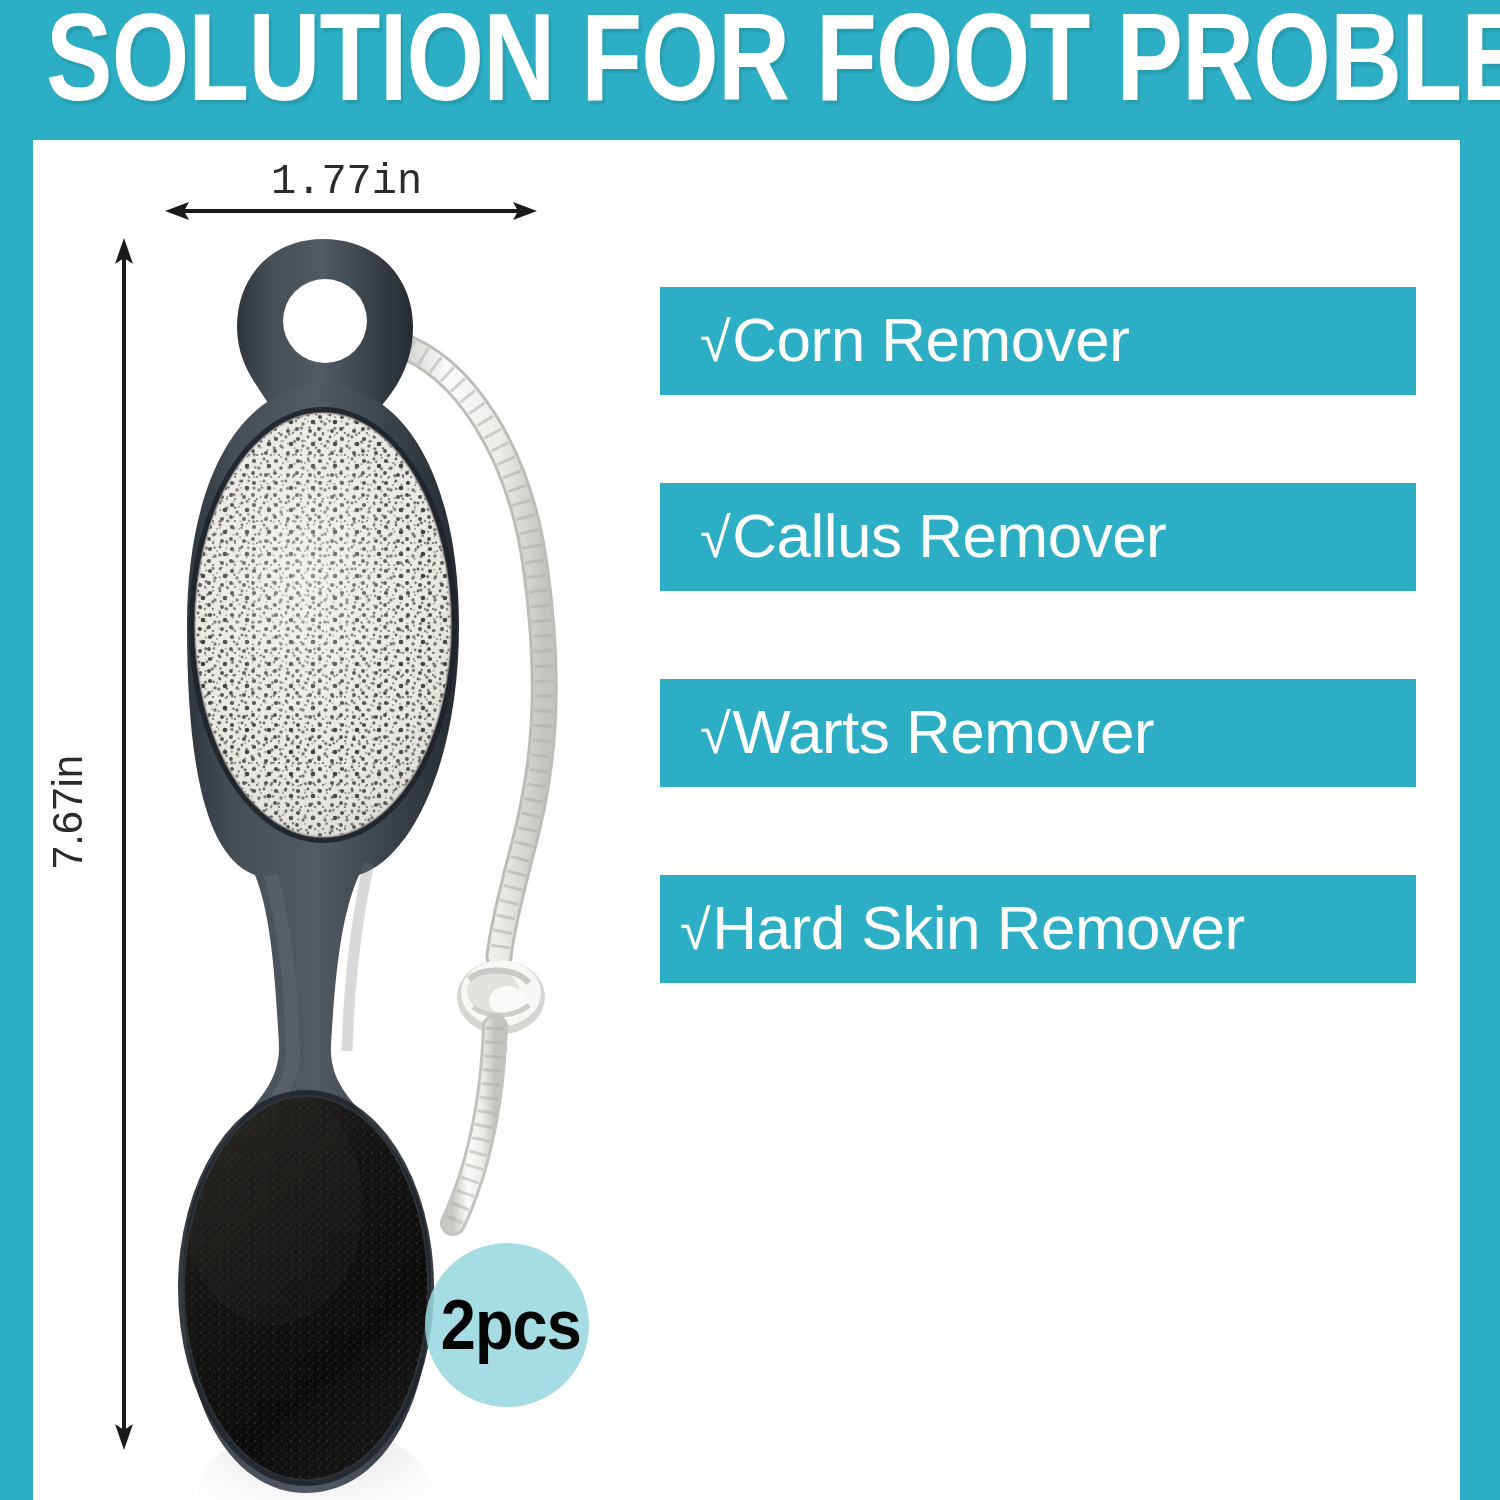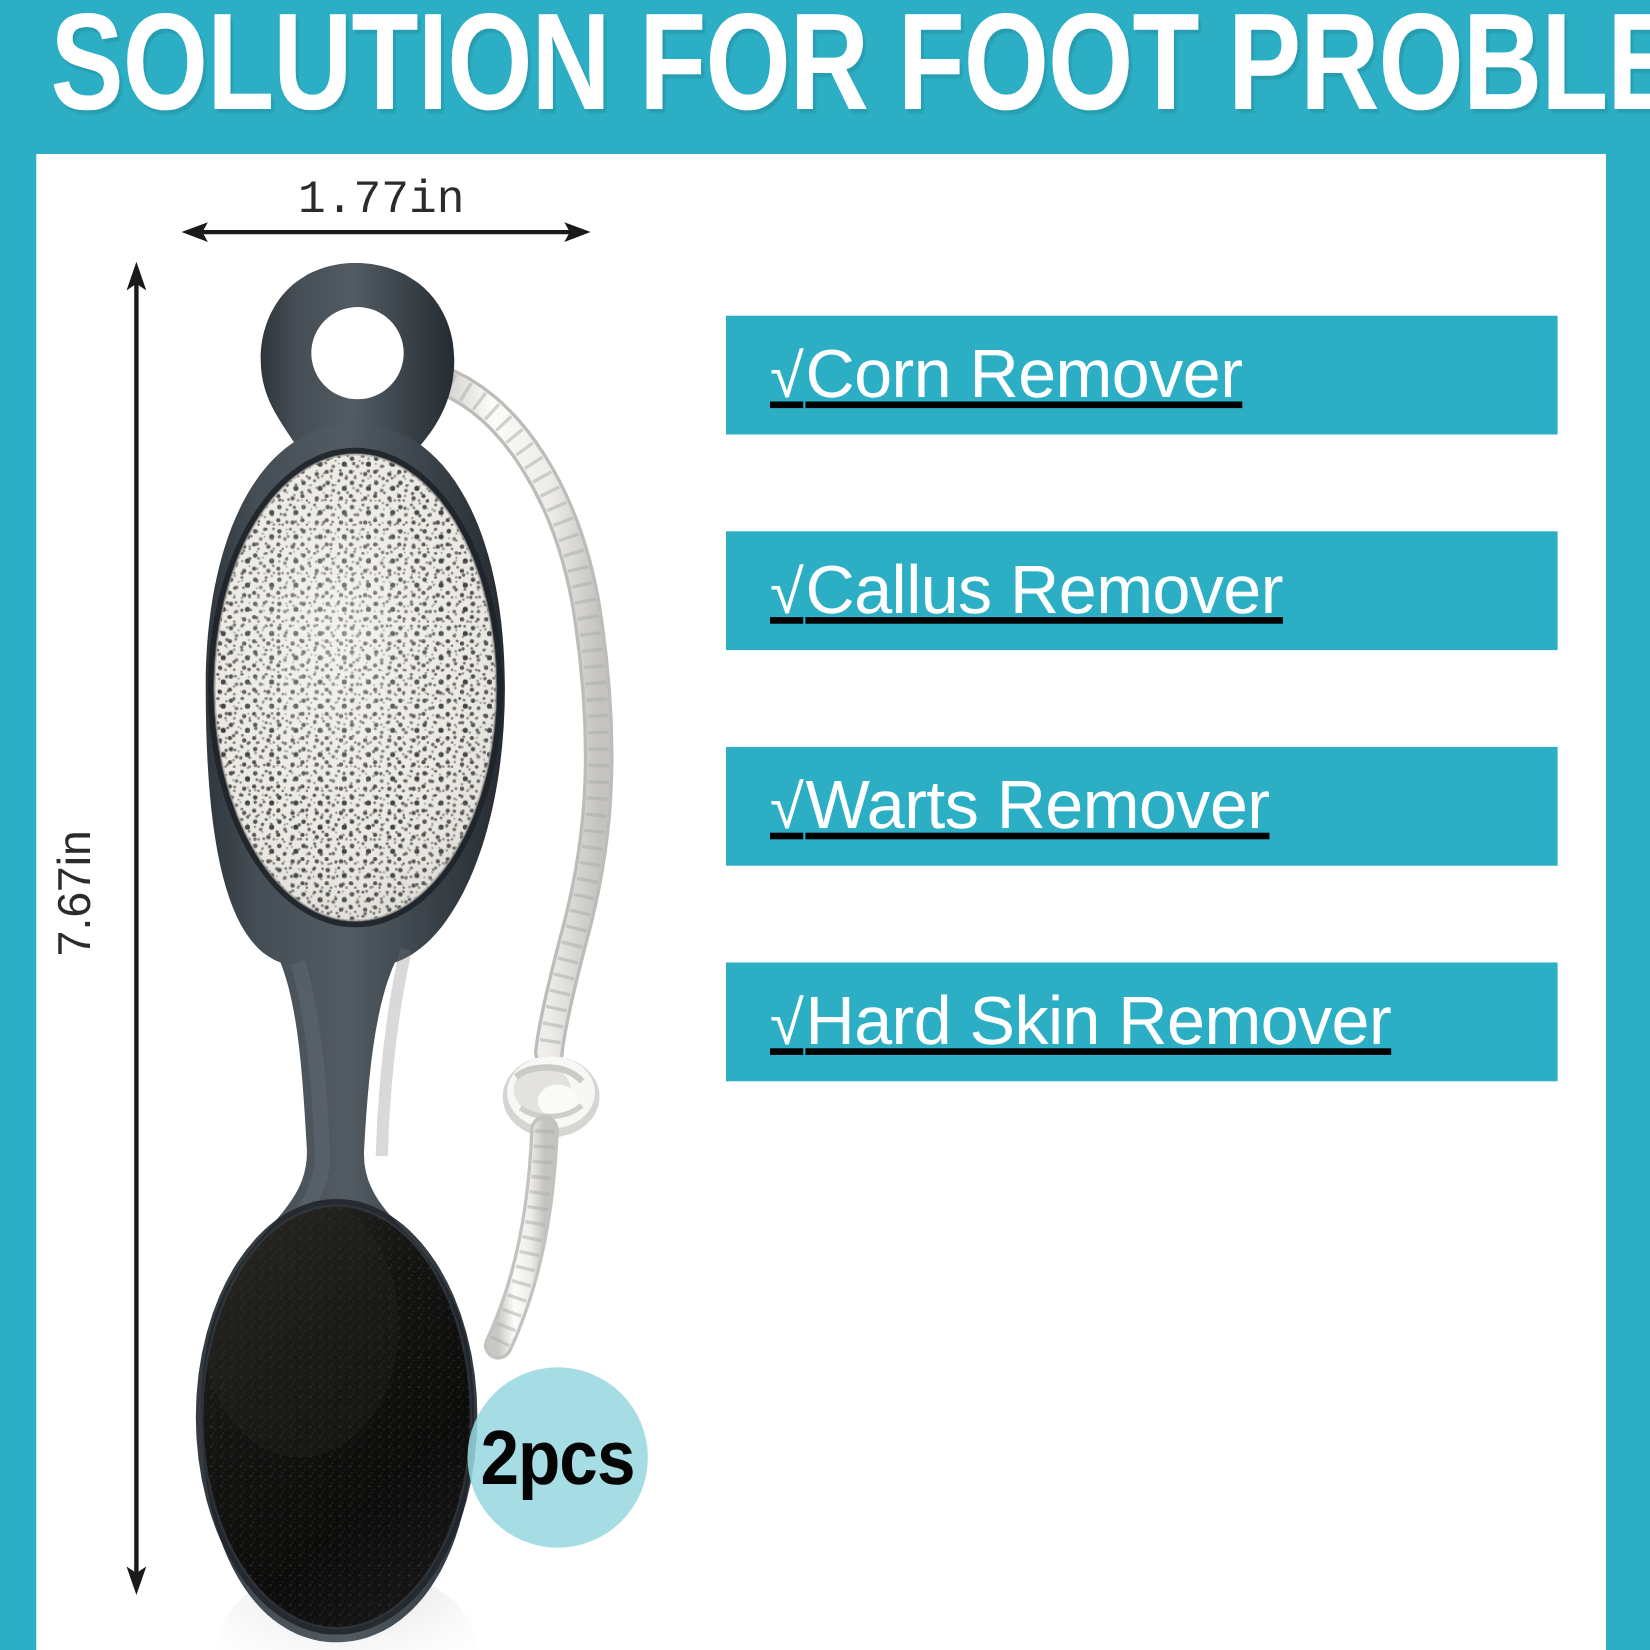--- a/index.html
+++ b/index.html
@@ -109,21 +109,21 @@
   #pcs-badge {
     position: absolute;
     left: 392px;
     top: 1103px;
     width: 164px;
     height: 164px;
     border-radius: 50%;
     background: rgba(151, 215, 224, 0.86);
     display: flex;
     align-items: center;
-    justify-content: center;
+    justify-content: flex-end;
   }
   #pcs-badge-label {
     color: #050505;
     font-family: "Liberation Sans Narrow", "Liberation Sans", sans-serif;
     font-weight: bold;
     font-size: 70px;
     line-height: 70px;
     transform: scaleX(0.90);
     letter-spacing: -1px;
   }
@@ -139,23 +139,22 @@
     position: relative;
     width: 756px;
     height: 108px;
     background: #2CAFC4;
     margin-bottom: 88px;
     display: flex;
     align-items: center;
     box-sizing: border-box;
     padding-left: 40px;
     overflow: hidden;
-    text-decoration: underline;
-  }
-  .feature-bar:last-child { margin-bottom: 3px; }
+  }
+  .feature-bar:last-child { margin-bottom: 3px; padding-left: 20px; }
   .feature-text {
     color: #ffffff;
     font-family: "Liberation Sans", sans-serif;
     font-size: 62px;
     line-height: 66px;
     white-space: nowrap;
     letter-spacing: -0.5px;
   }
   .feature-check {
     font-size: 56px;

